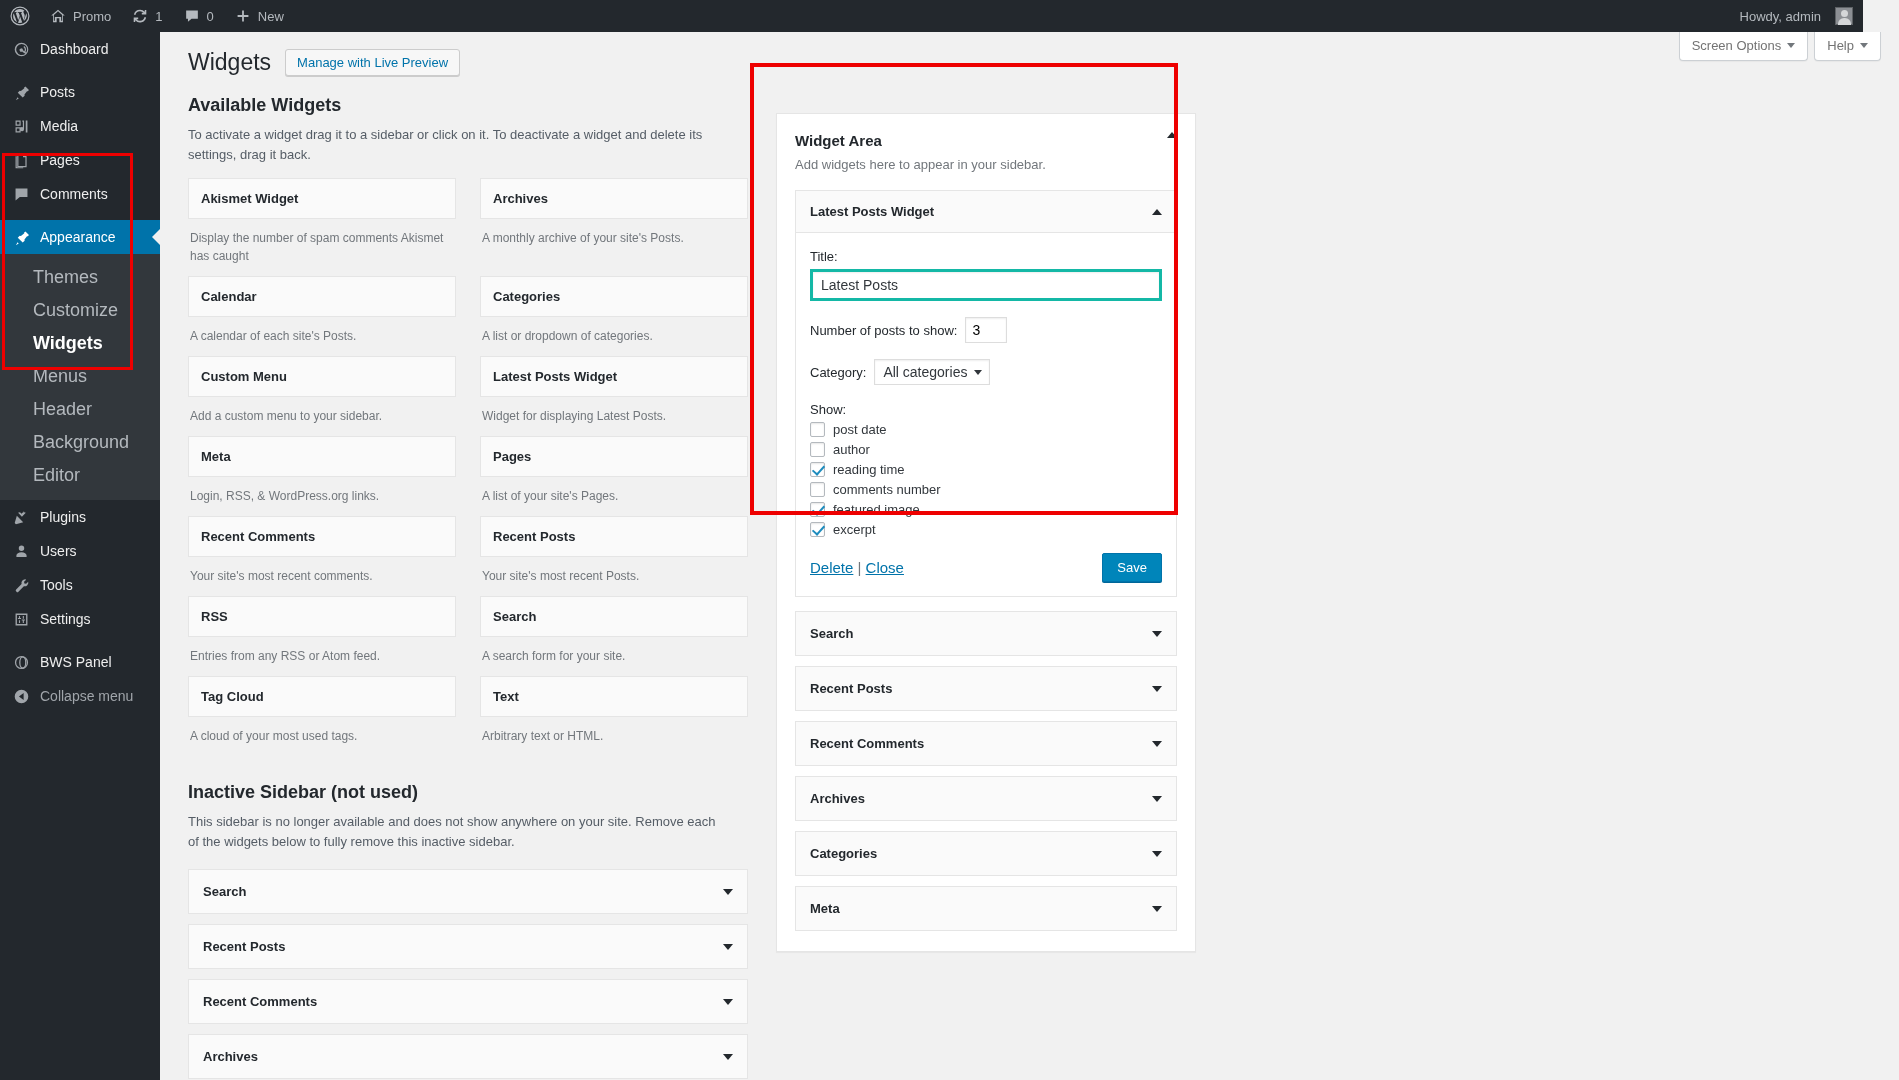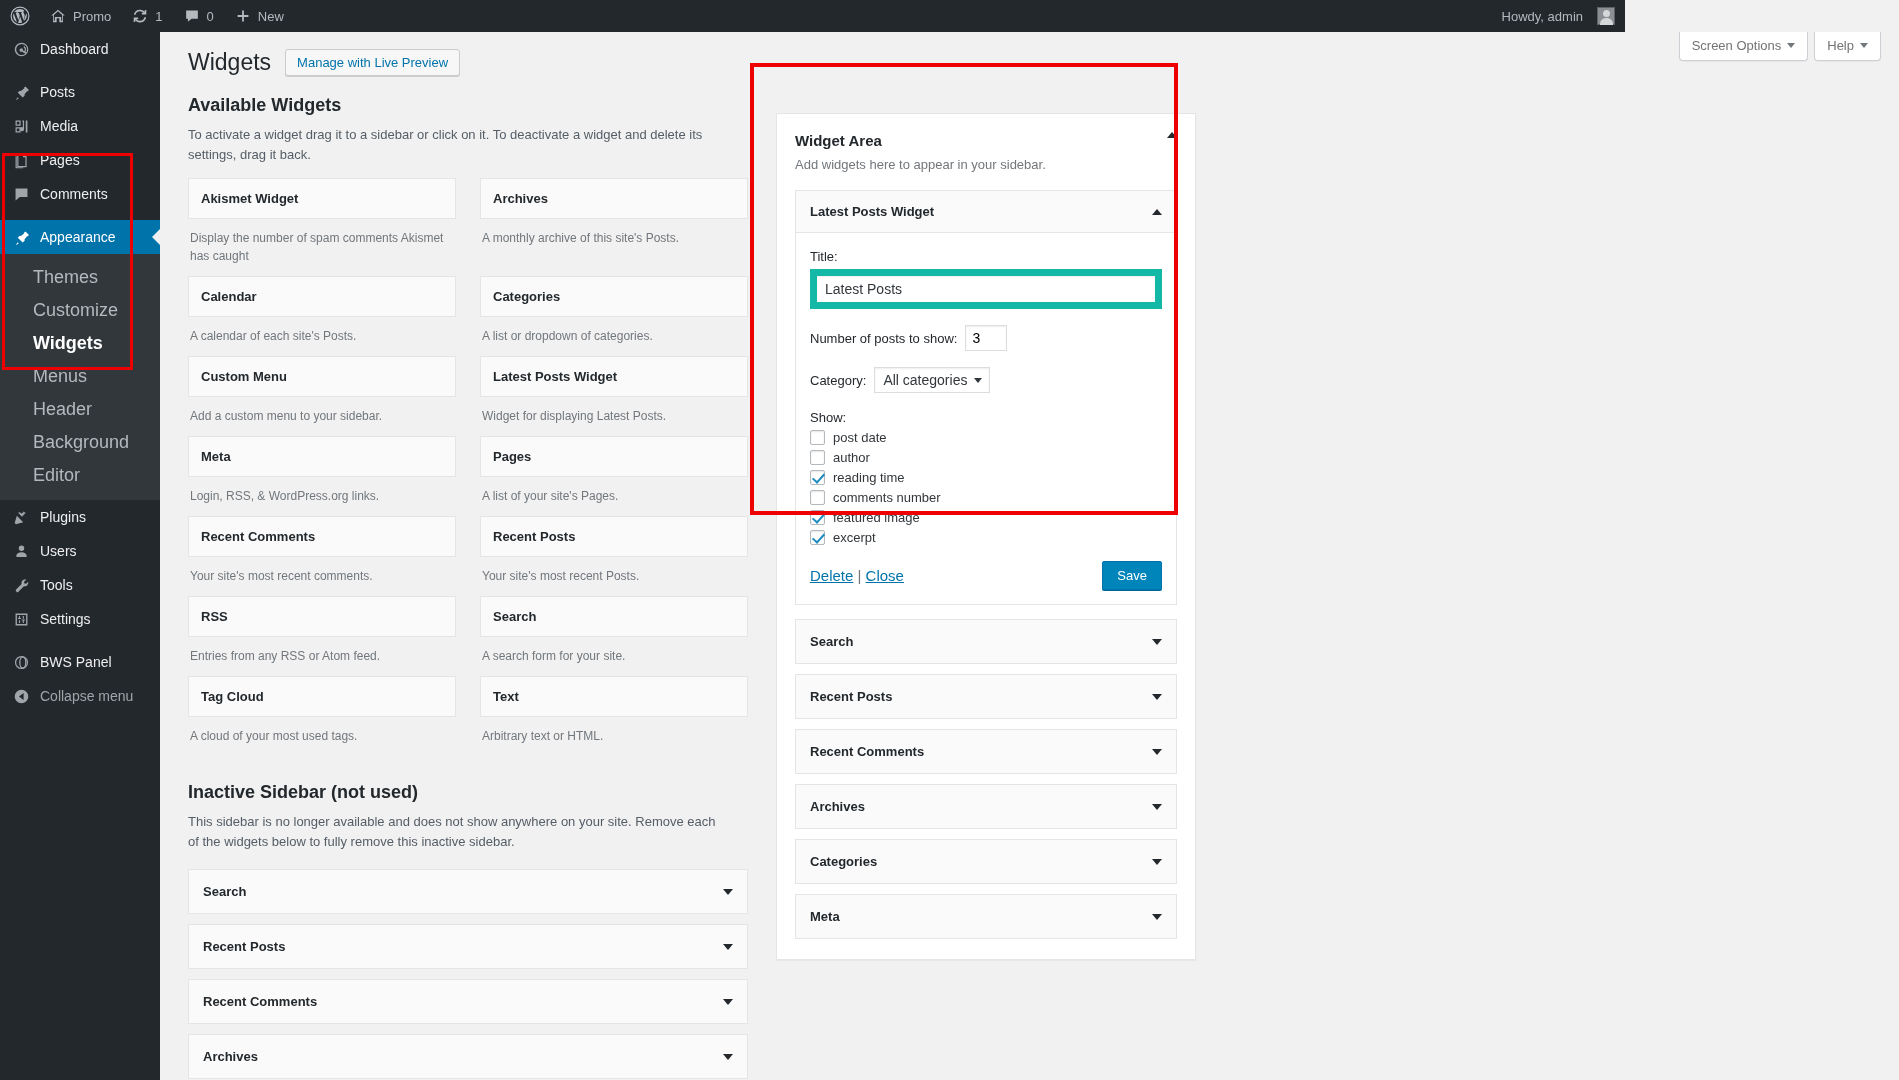--- a/index.html
+++ b/index.html
@@ -8,21 +8,21 @@
     background: #f1f1f1;
     font-family: "Liberation Sans", sans-serif;
     font-size: 13px;
     color: #23282d;
     overflow: hidden;
   }
 
   
   #adminbar {
     position: absolute; top: 0; left: 0;
-    width: 1625px; height: 32px;
+    width: 1863px; height: 32px;
     background: #23282d;
     color: #b4b9be;
     display: flex; align-items: center;
     font-size: 13px;
     z-index: 50;
   }
   .ab-item {
     display: flex; align-items: center; gap: 6px;
     height: 32px; padding: 0 10px;
     color: #b4b9be; cursor: pointer;
@@ -161,21 +161,21 @@
   .widget-open { border:1px solid #e5e5e5; margin-top: 18px; background:#fff; }
   .widget-open-head {
     background:#fafafa; border-bottom:1px solid #e5e5e5;
     padding: 13px 14px; display:flex; align-items:center; justify-content:space-between;
     font-size:13px; font-weight:600; cursor:pointer;
   }
   .widget-body { padding: 16px 14px 14px; }
   .fld-label { font-size:13px; color:#23282d; display:block; margin-bottom:5px; }
   input.txt {
     width:100%; padding:5px 8px; font-size:14px;
-    border:7px solid #14b8a6; background:#fff; color:#32373c;
+    border:3px solid #14b8a6; background:#fff; color:#32373c;
     font-family: "Liberation Sans", sans-serif;
     box-shadow: inset 0 1px 2px rgba(0,0,0,.07);
   }
   .row-inline { display:flex; align-items:center; gap:8px; margin-top: 16px; font-size:13px; }
   input.num {
     width: 42px; padding:4px 6px; font-size:14px;
     border:1px solid #ddd; background:#fff;
     font-family: "Liberation Sans", sans-serif;
     box-shadow: inset 0 1px 2px rgba(0,0,0,.07);
   }
@@ -432,21 +432,21 @@
       <h2 class="sec-title">Available Widgets</h2>
       <p class="sec-desc">To activate a widget drag it to a sidebar or click on it. To deactivate a widget and delete its settings, drag it back.</p>
 
       <div class="widget-grid">
         <div class="wg-cell">
           <div class="wg-box">Akismet Widget</div>
           <div class="wg-desc">Display the number of spam comments Akismet has caught</div>
         </div>
         <div class="wg-cell">
           <div class="wg-box">Archives</div>
-          <div class="wg-desc">A monthly archive of this site's Posts.</div>
+          <div class="wg-desc">A monthly archive of your site's Posts.</div>
         </div>
         <div class="wg-cell">
           <div class="wg-box">Calendar</div>
           <div class="wg-desc">A calendar of each site's Posts.</div>
         </div>
         <div class="wg-cell">
           <div class="wg-box">Categories</div>
           <div class="wg-desc">A list or dropdown of categories.</div>
         </div>
         <div class="wg-cell">

